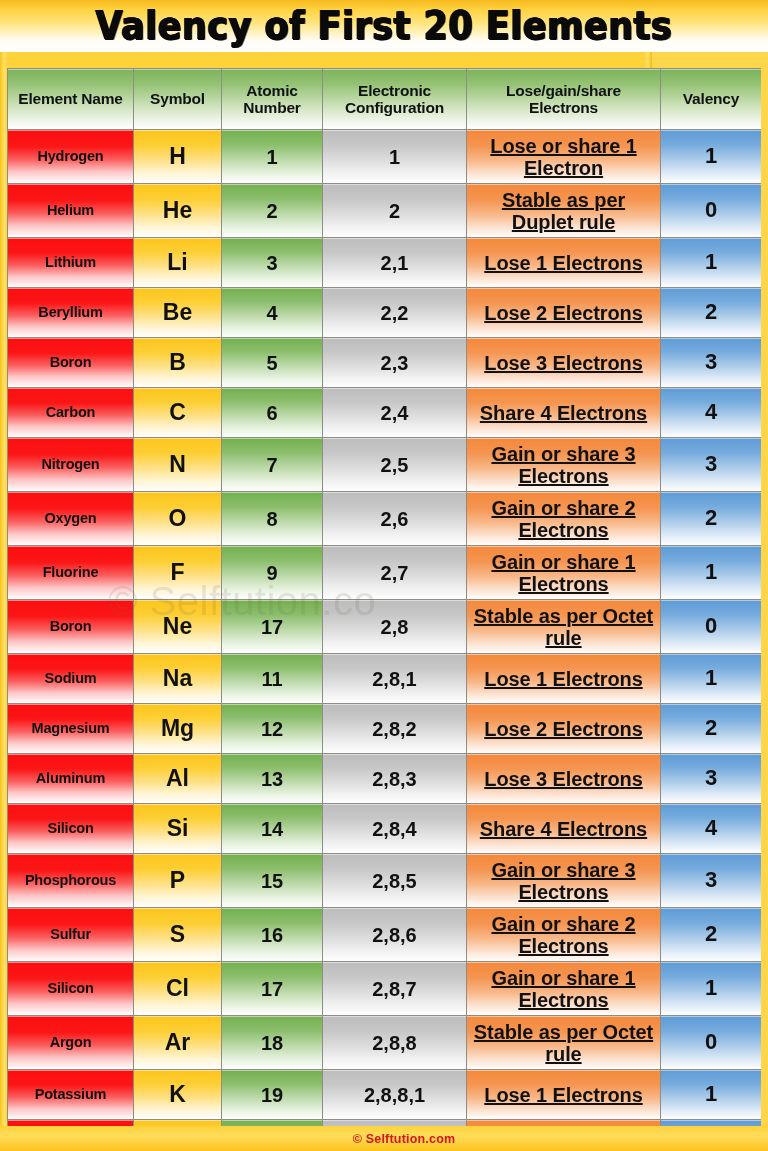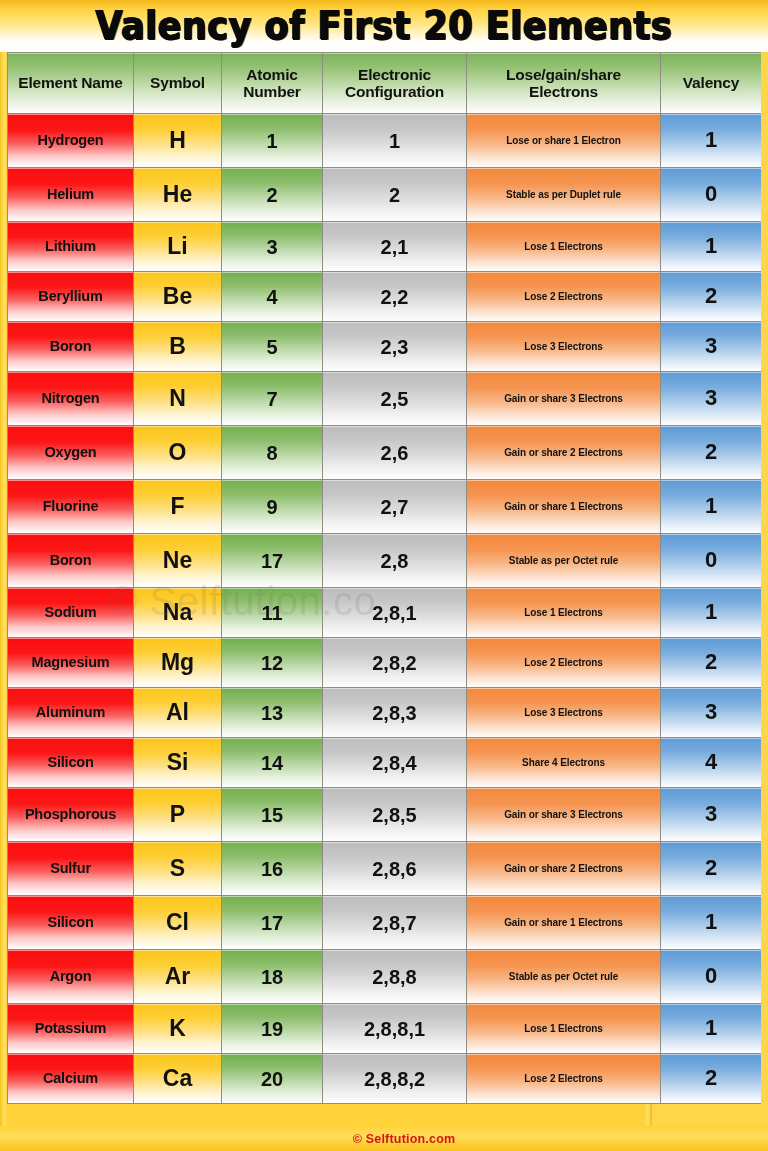--- a/index.html
+++ b/index.html
@@ -40,21 +40,21 @@
     text-shadow:
        0.7px 0 0 #0a0a0a, -0.7px 0 0 #0a0a0a,
        0 0.7px 0 #0a0a0a, 0 -0.7px 0 #0a0a0a,
        1.2px 0.6px 0 rgba(10,10,10,.55),
       -1.2px -0.6px 0 rgba(10,10,10,.55);
   }
 
   
   #table-wrap{
     position:absolute;
-    left:7px;top:52px;
+    left:7px;top:68px;
     width:754px;height:1073px;
     overflow:hidden;
   }
   table#valency-table{
     border-collapse:collapse;
     width:754px;
     table-layout:fixed;
   }
   table#valency-table td,table#valency-table th{
     border:1px solid #8d8d85;
@@ -101,23 +101,24 @@
   }
   td.num{
     font-size:20px;
     background:linear-gradient(180deg,#74b04f 0%,#8cbe6d 27%,#bcd9a9 55%,#e9f3e2 82%,#ffffff 100%);
   }
   td.cfg{
     font-size:20px;
     background:linear-gradient(180deg,#bdbdbd 0%,#c6c6c6 26%,#dadada 52%,#f1f1f1 80%,#ffffff 100%);
   }
   td.act{
-    font-size:10px;
+    font-size:20px;
     letter-spacing:-0.1px;
     background:linear-gradient(180deg,#f4893c 0%,#f59450 28%,#f8b787 56%,#fce0cd 80%,#ffffff 100%);
+    text-decoration:underline;
   }
   td.val{
     font-size:22px;
     background:linear-gradient(180deg,#5f9cd6 0%,#76abdd 27%,#abcbe9 55%,#e0ecf7 82%,#ffffff 100%);
   }
 
   
   #watermark{
     position:absolute;
     left:108px;top:578px;
@@ -209,20 +210,28 @@
             <td class="val">2</td>
           </tr>
           <tr>
             <td class="name">Boron</td>
             <td class="sym">B</td>
             <td class="num">5</td>
             <td class="cfg">2,3</td>
             <td class="act">Lose 3 Electrons</td>
             <td class="val">3</td>
           </tr>
+          <tr>
+            <td class="name">Carbon</td>
+            <td class="sym">C</td>
+            <td class="num">6</td>
+            <td class="cfg">2,4</td>
+            <td class="act">Share 4 Electrons</td>
+            <td class="val">4</td>
+          </tr>
           <tr class="tall">
             <td class="name">Nitrogen</td>
             <td class="sym">N</td>
             <td class="num">7</td>
             <td class="cfg">2,5</td>
             <td class="act">Gain or share 3 Electrons</td>
             <td class="val">3</td>
           </tr>
           <tr class="tall">
             <td class="name">Oxygen</td>

